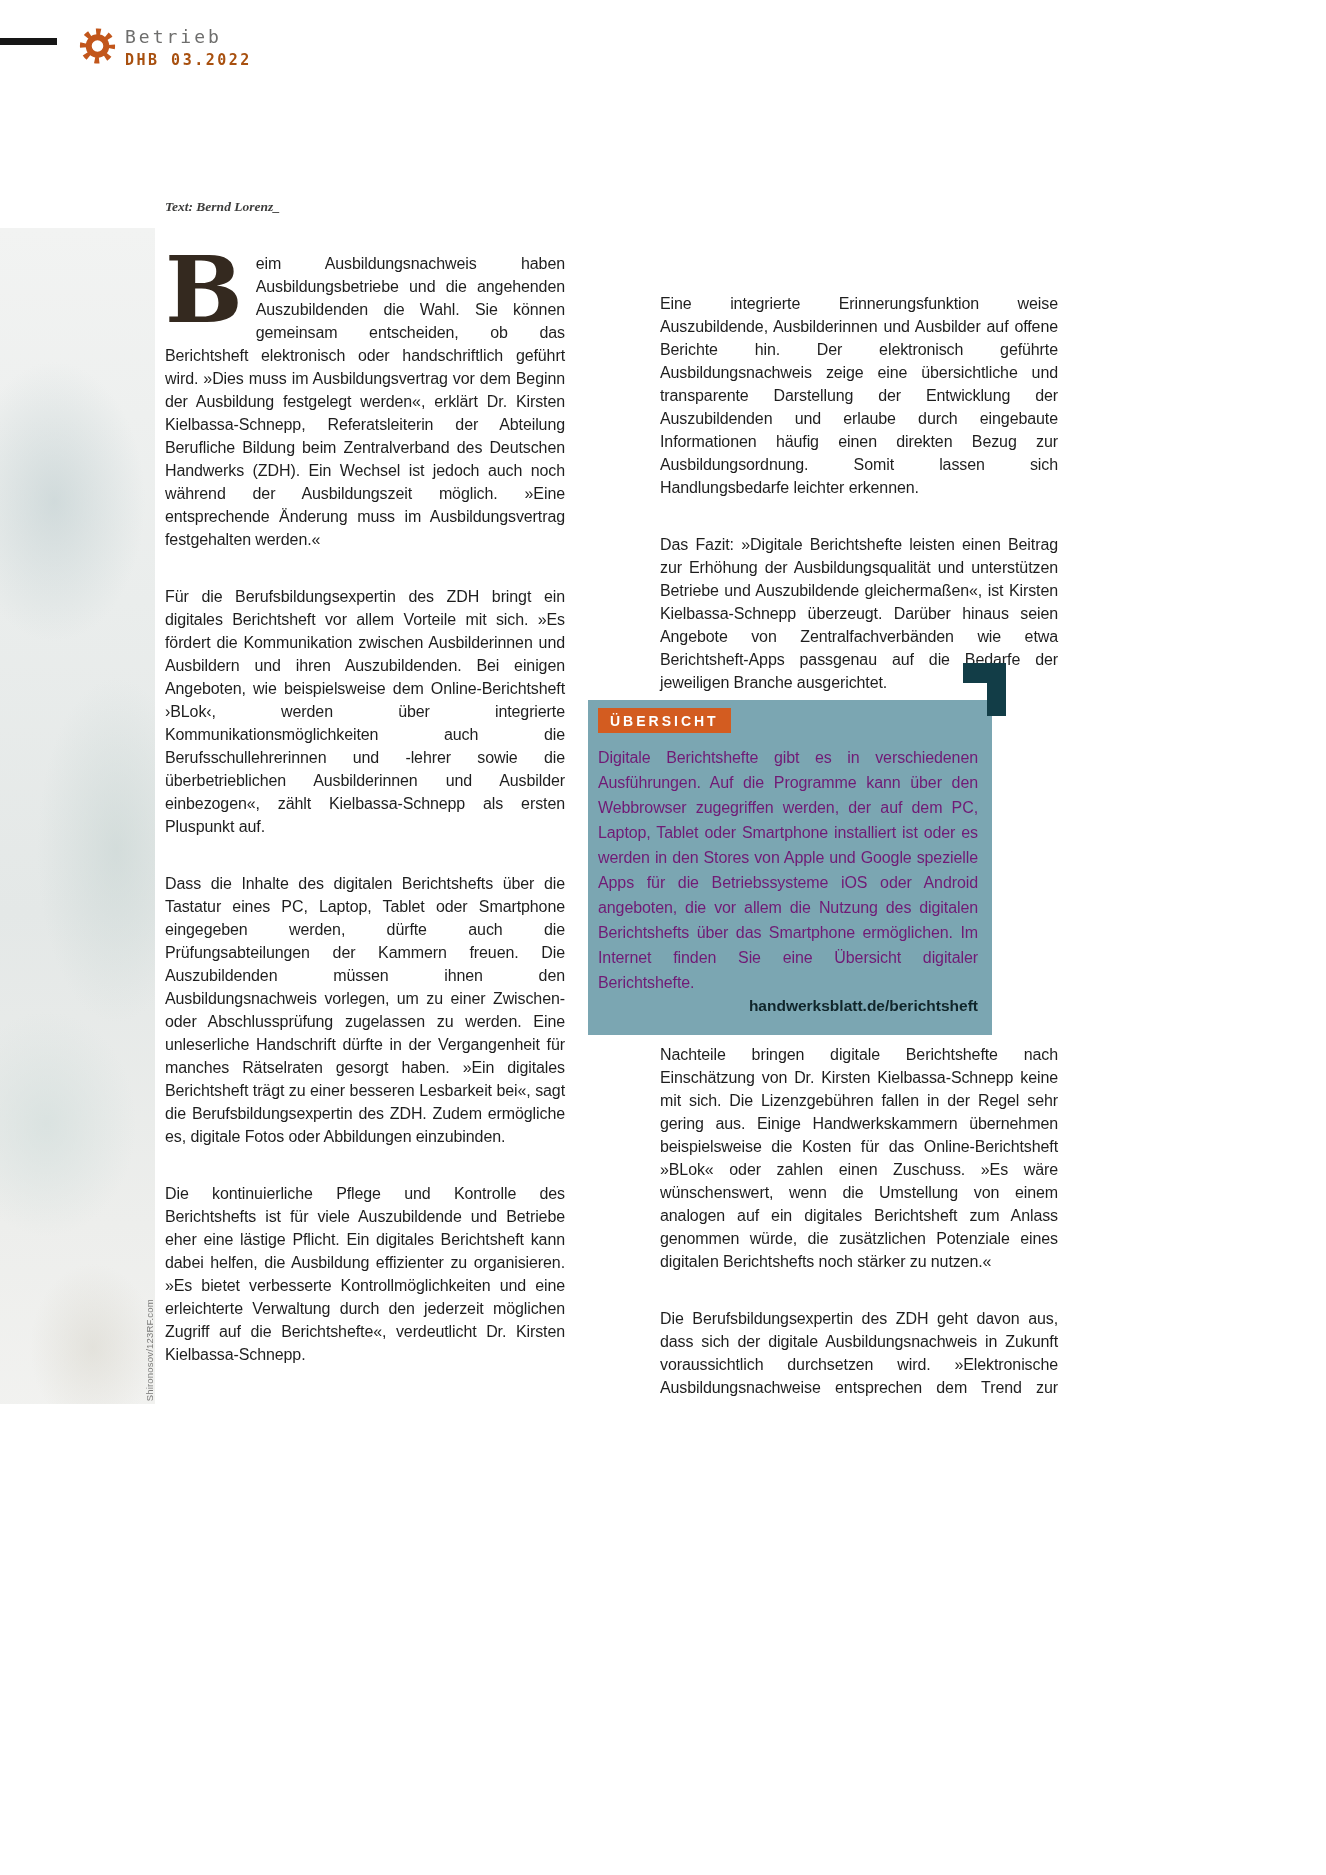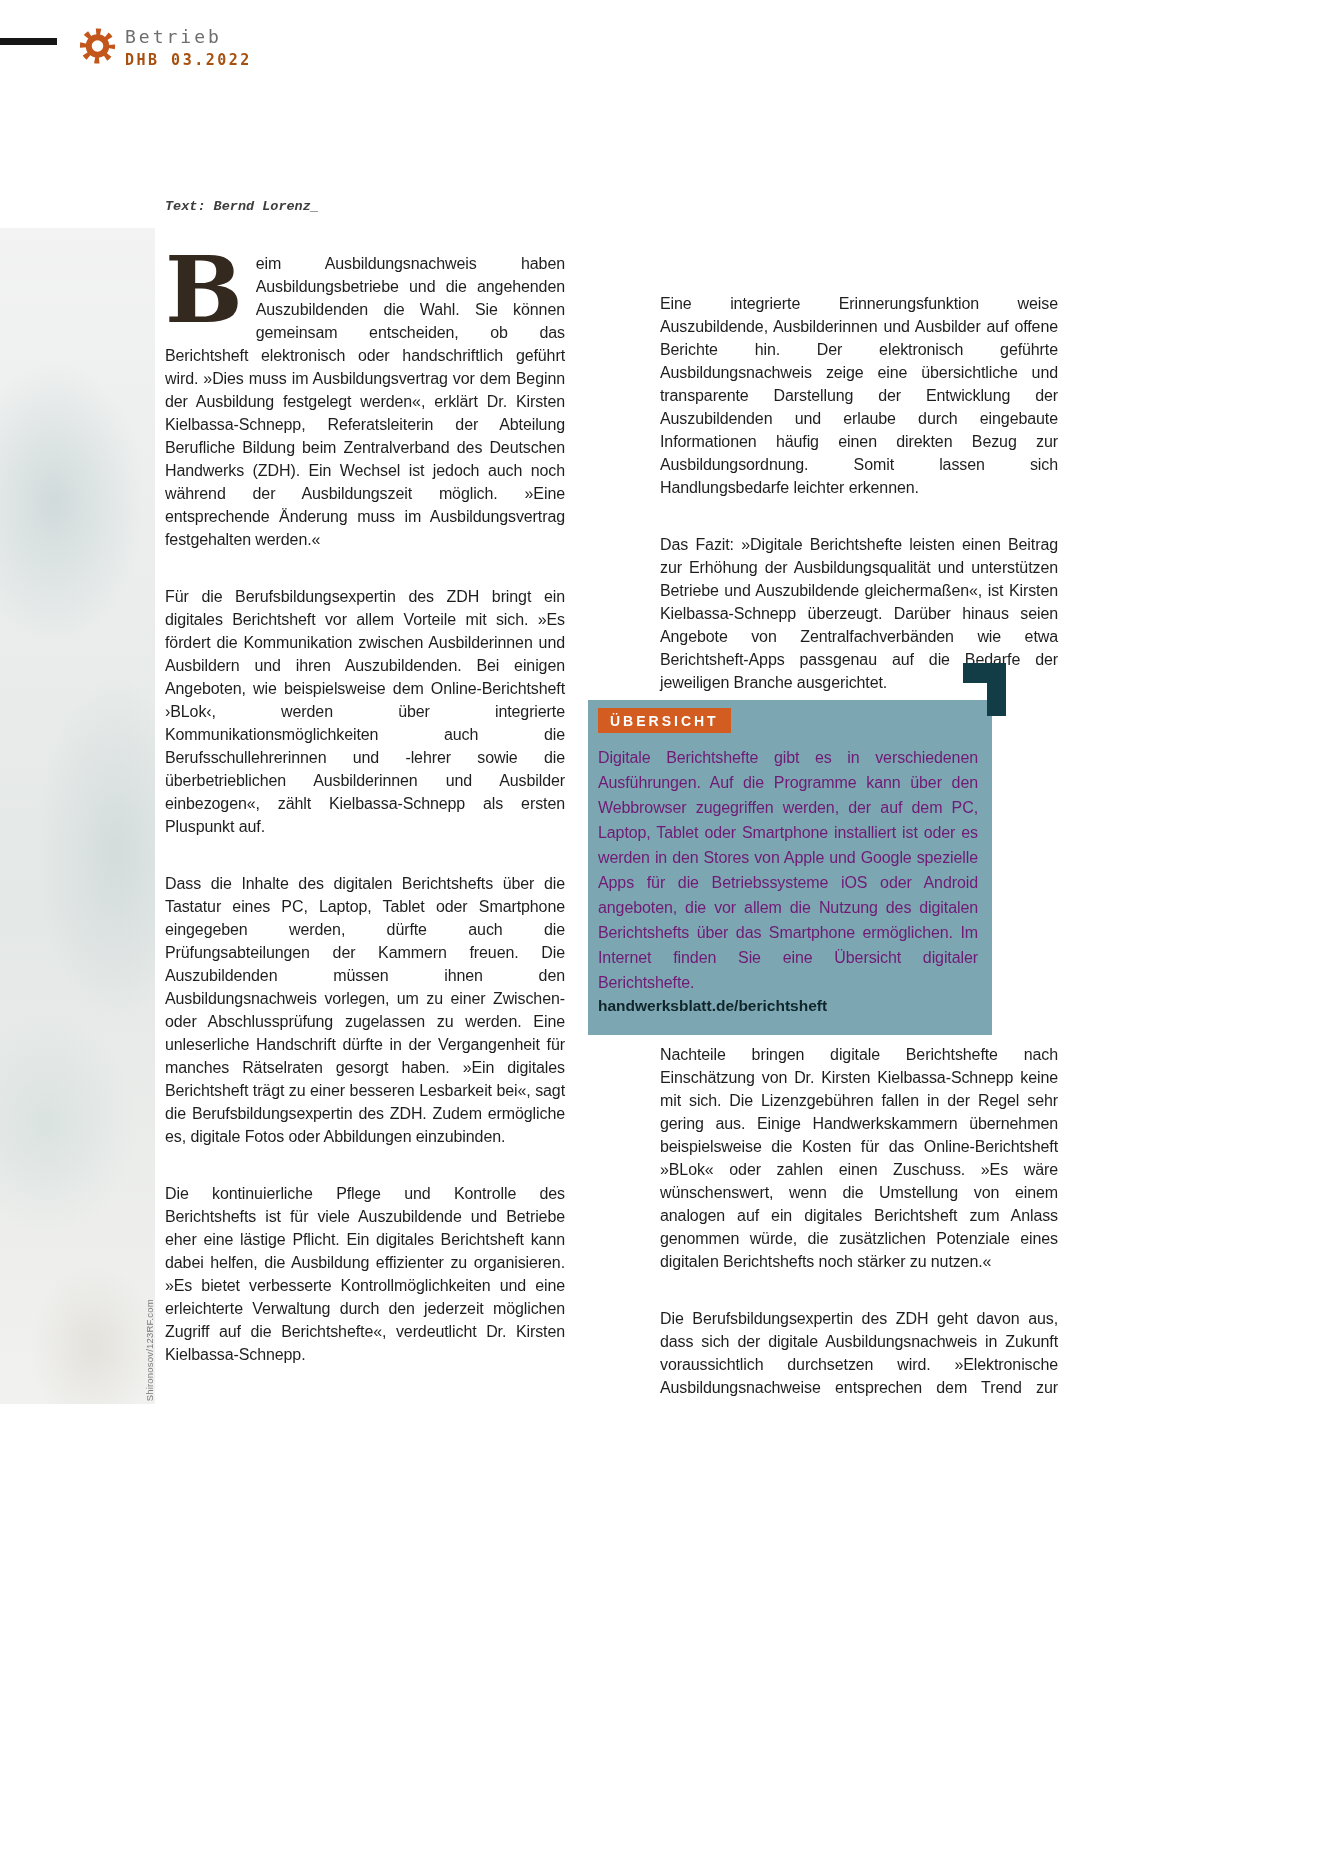--- a/index.html
+++ b/index.html
@@ -33,21 +33,21 @@
   }
   .photo-credit {
     position:absolute; left:144px; top:1468px; width:190px;
     transform:rotate(-90deg); transform-origin:0 0;
     font-size:9.5px; color:#7a7a78; letter-spacing:0.2px; white-space:nowrap;
   }
 
   
   .byline {
     position:absolute; left:165px; top:199px;
-    font-family:Liberation Mono, monospace; font-style:italic; font-weight:bold;
+    font-family:Liberation Serif, serif; font-style:italic; font-weight:bold;
     font-size:13.5px; color:#3d3d3c;
   }
 
   
   .col {
     position:absolute; width:400px; font-size:16px; line-height:23px;
     text-align:justify; color:#1e1e1e; letter-spacing:-0.1px; hyphens:auto;
   }
   .col p { margin:0 0 34px 0; }
   .col p:last-child { margin-bottom:0; }
@@ -65,21 +65,21 @@
   .infobox .tag {
     display:inline-block; margin:8px 0 12px 10px; background:#d35c20; color:#ffffff;
     font-weight:bold; font-size:14px; letter-spacing:3px; padding:5px 12px 4px 12px;
   }
   .infobox .text {
     margin:0 14px 2px 10px; font-size:16px; line-height:25px; color:#701a75;
     text-align:justify; letter-spacing:-0.1px; hyphens:auto;
   }
   .infobox .link {
     display:block; margin:1px 14px 0 10px; font-weight:bold; font-size:15.5px;
-    color:#10252a; text-decoration:none;
+    color:#10252a; text-decoration:none;text-align:right;
   }
   .corner {
     position:absolute; top:-37px; right:-14px; width:24px; height:33px;
     border-top:20px solid #123d47; border-right:19px solid #123d47;
   }
 
   
   .caption {
     position:absolute; left:165px; top:1362px; width:300px;
     font-size:14px; font-weight:bold; line-height:20px; color:#141414;

